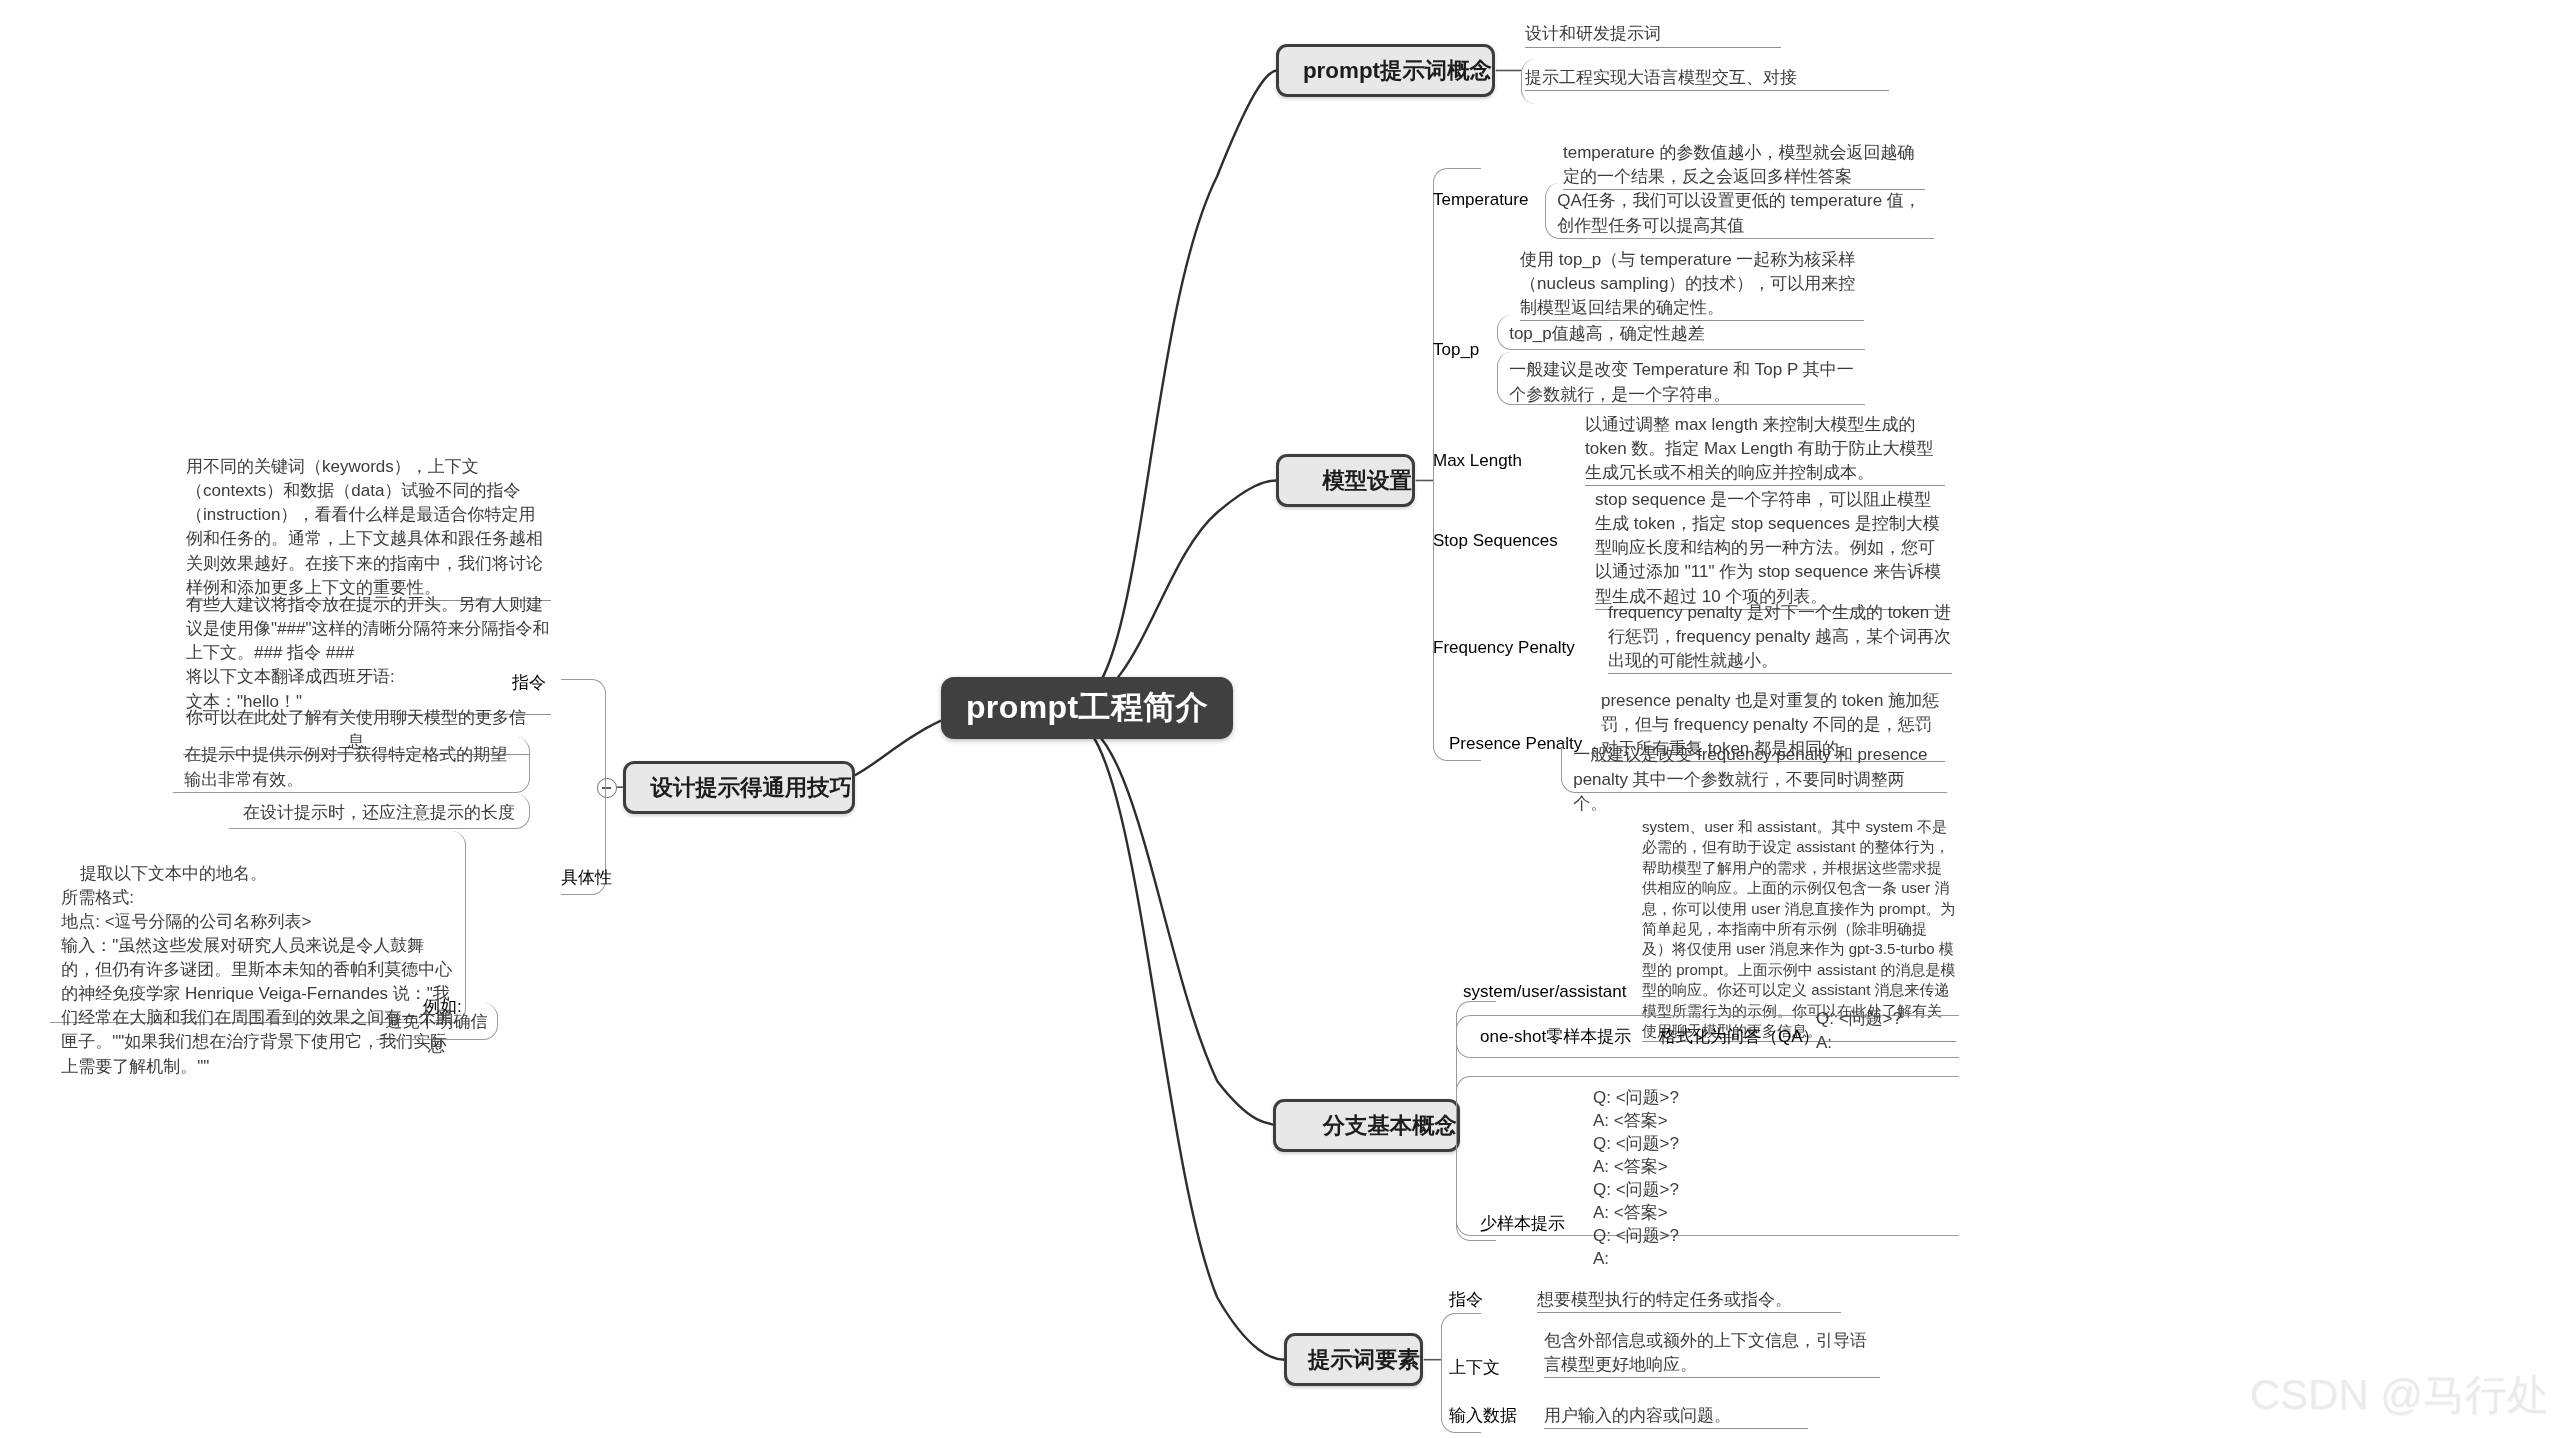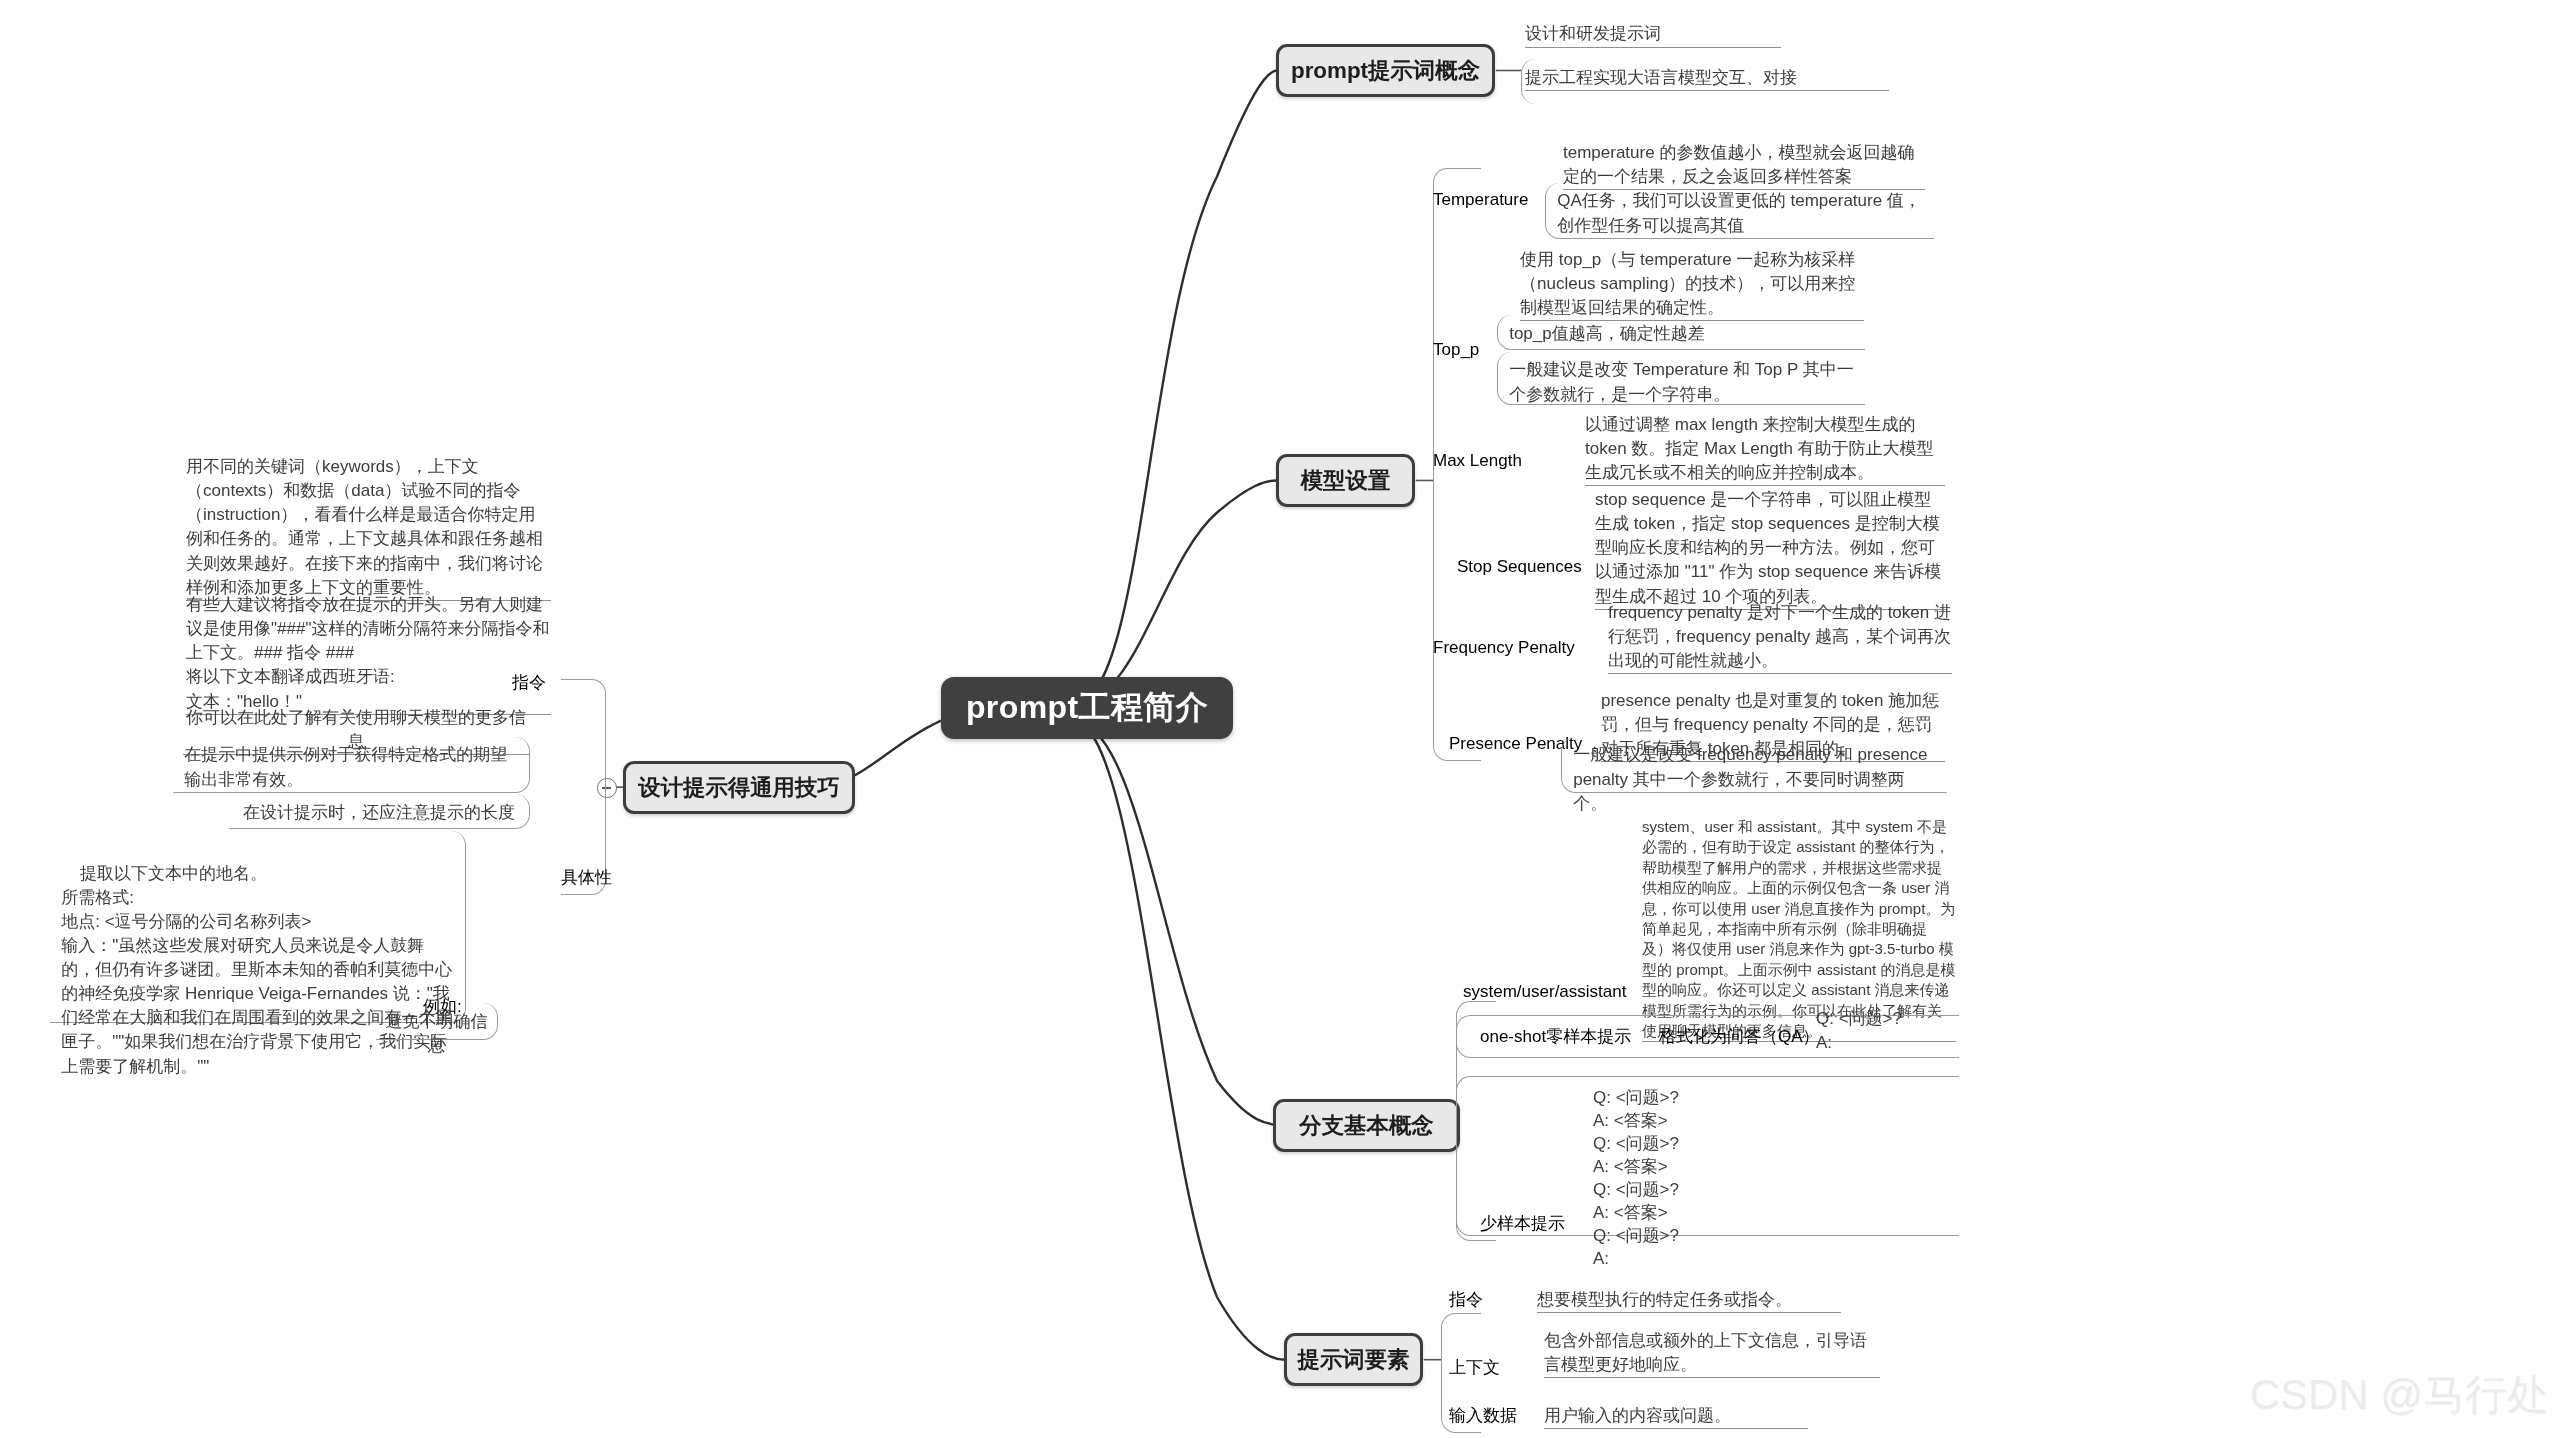--- a/index.html
+++ b/index.html
@@ -16,21 +16,21 @@
 
   .root-node{
     background:#0a7ac4;color:#fff;border-radius:13px;
     font-size:32px;font-weight:bold;letter-spacing:0.4px;
     display:flex;align-items:center;justify-content:center;
     box-shadow:0 1.6px 4px rgba(0,0,0,.25);
   }
   .branch-node{
     background:#e8e8e8;border:3.2px solid #3d3d3d;border-radius:11.2px;
     font-size:22.4px;font-weight:bold;color:#1d1d1d;
-    display:flex;align-items:center;justify-content:center;
+    display:flex;align-items:center;justify-content:flex-end;
     box-shadow:0 1.6px 3.2px rgba(0,0,0,.18);
   }
 
   
   .lbl{
     position:absolute;font-size:17px;color:#000000;white-space:nowrap;
   }
 
   
   .leaf{
@@ -123,21 +123,21 @@
   <div class="card" style="left:1497px;top:315px;width:368px;height:35px;border-top:none;border-right:none;border-radius:14.4px 0 0 14.4px;border-bottom:1.6px solid #9a9a9a;padding:7.2px 11.2px;">
     <span>top_p值越高，确定性越差</span>
   </div>
   <div class="card pad" style="left:1497px;top:352px;width:368px;height:53px;border-top:none;border-right:none;border-radius:14.4px 0 0 14.4px;border-bottom:1.6px solid #9a9a9a;">
     <span>一般建议是改变 Temperature 和 Top P 其中一个参数就行，是一个字符串。</span>
   </div>
 
   <div class="lbl" style="left:1433px;top:451px;"><span>Max Length</span></div>
   <div class="leaf ul" style="left:1585px;top:413px;width:360px;"><span>以通过调整 max length 来控制大模型生成的 token 数。指定 Max Length 有助于防止大模型生成冗长或不相关的响应并控制成本。</span></div>
 
-  <div class="lbl" style="left:1433px;top:557px;padding-left:24px;"><span>Stop Sequences</span></div>
+  <div class="lbl" style="left:1433px;top:531px;"><span>Stop Sequences</span></div>
   <div class="leaf ul" style="left:1595px;top:488px;width:352px;"><span>stop sequence 是一个字符串，可以阻止模型生成 token，指定 stop sequences 是控制大模型响应长度和结构的另一种方法。例如，您可以通过添加 "11" 作为 stop sequence 来告诉模型生成不超过 10 个项的列表。</span></div>
 
   <div class="lbl" style="left:1433px;top:638px;"><span>Frequency Penalty</span></div>
   <div class="leaf ul" style="left:1608px;top:601px;width:344px;"><span>frequency penalty 是对下一个生成的 token 进行惩罚，frequency penalty 越高，某个词再次出现的可能性就越小。</span></div>
 
   <div class="lbl" style="left:1433px;top:734px;padding-left:16px;"><span>Presence Penalty</span></div>
   <div class="leaf ul" style="left:1601px;top:689px;width:344px;"><span>presence penalty 也是对重复的 token 施加惩罚，但与 frequency penalty 不同的是，惩罚对于所有重复 token 都是相同的。</span></div>
   <div class="card pad" style="left:1561px;top:737px;width:386px;height:56px;border-top:none;border-right:none;border-radius:14.4px 0 0 14.4px;border-bottom:1.6px solid #9a9a9a;">
     <span>一般建议是改变 frequency penalty 和 presence penalty 其中一个参数就行，不要同时调整两个。</span>
   </div>

